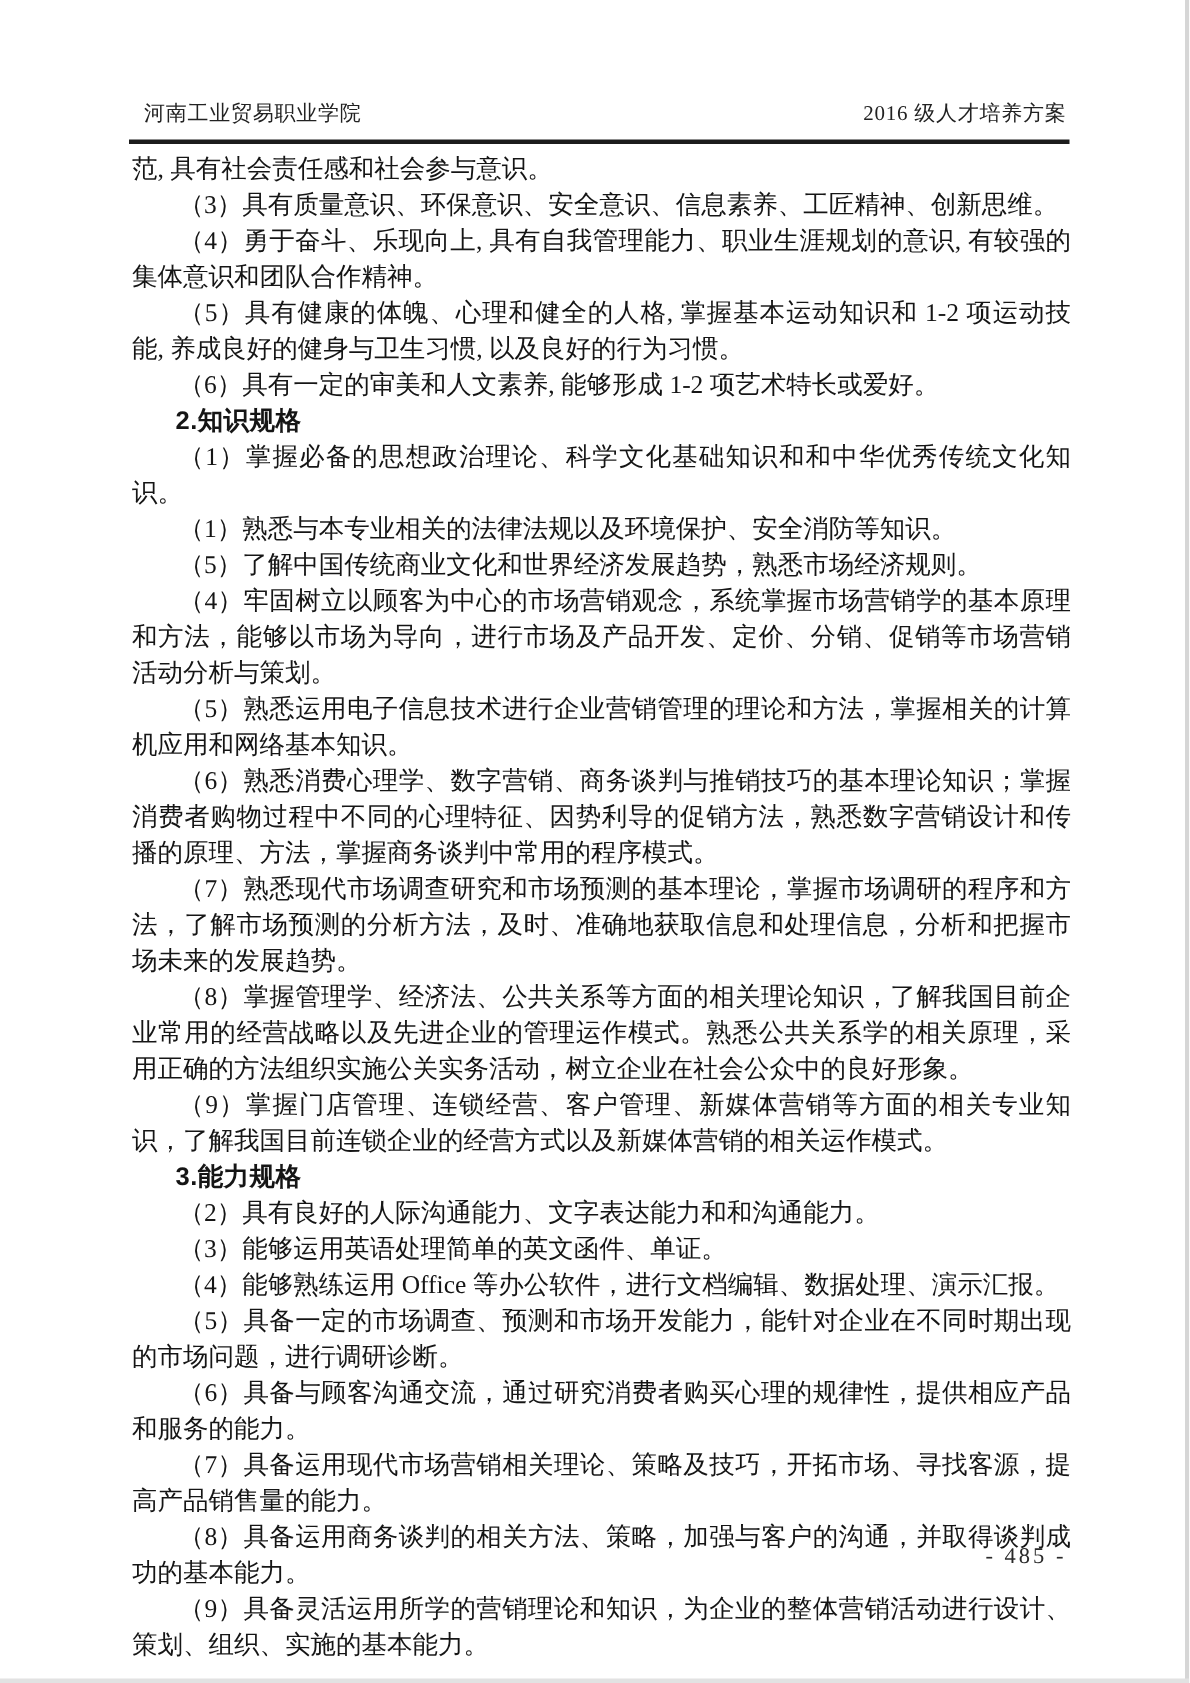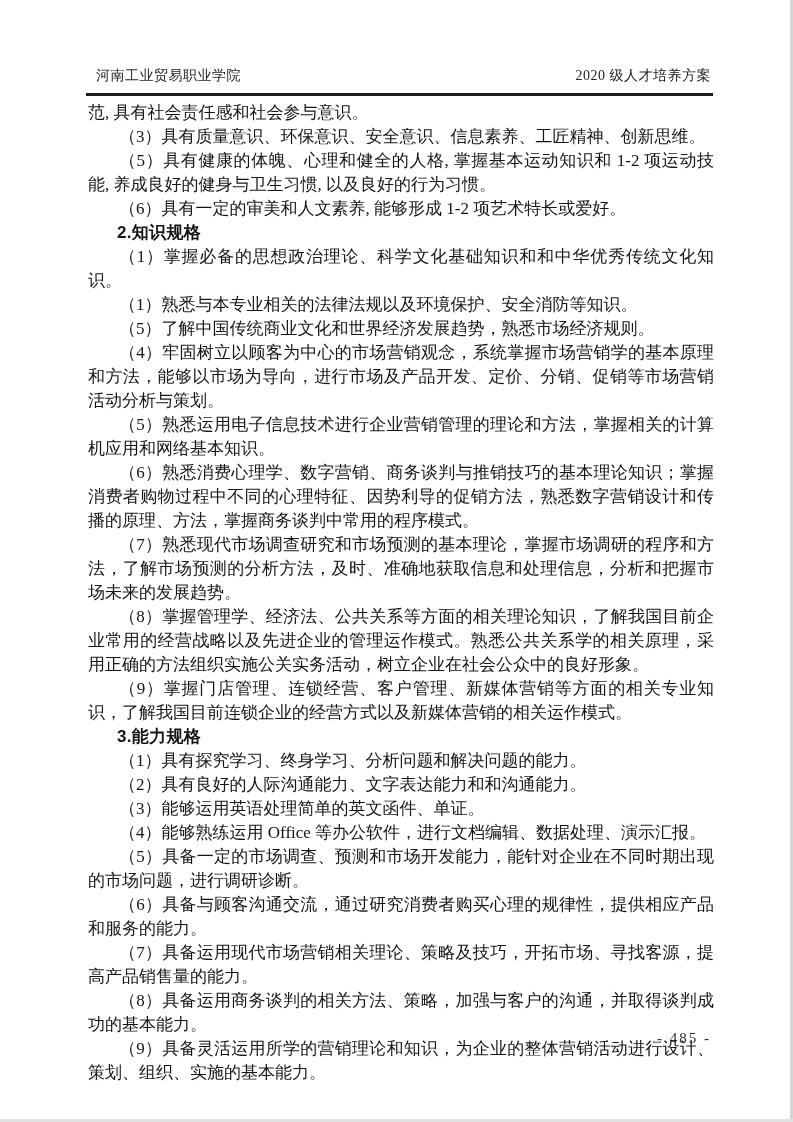--- a/index.html
+++ b/index.html
@@ -80,42 +80,42 @@
     text-align: right;
   }
 </style>
 </head>
 <body>
 
 <div class="page">
 
   <div class="header">
     <span>河南工业贸易职业学院</span>
-    <span>2020 级人才培养方案</span>
+    <span>2016 级人才培养方案</span>
   </div>
 
   <div class="header-rule"></div>
 
   <div class="doc-body" id="doc-body">
       <p class="plain">范, 具有社会责任感和社会参与意识。</p>
       <p class="item">（3）具有质量意识、环保意识、安全意识、信息素养、工匠精神、创新思维。</p>
+      <p class="item">（4）勇于奋斗、乐现向上, 具有自我管理能力、职业生涯规划的意识, 有较强的集体意识和团队合作精神。</p>
       <p class="item">（5）具有健康的体魄、心理和健全的人格, 掌握基本运动知识和 1-2 项运动技能, 养成良好的健身与卫生习惯, 以及良好的行为习惯。</p>
       <p class="item">（6）具有一定的审美和人文素养, 能够形成 1-2 项艺术特长或爱好。</p>
       <p class="heading">2.知识规格</p>
       <p class="item">（1）掌握必备的思想政治理论、科学文化基础知识和和中华优秀传统文化知识。</p>
       <p class="item">（1）熟悉与本专业相关的法律法规以及环境保护、安全消防等知识。</p>
       <p class="item">（5）了解中国传统商业文化和世界经济发展趋势，熟悉市场经济规则。</p>
       <p class="item">（4）牢固树立以顾客为中心的市场营销观念，系统掌握市场营销学的基本原理和方法，能够以市场为导向，进行市场及产品开发、定价、分销、促销等市场营销活动分析与策划。</p>
       <p class="item">（5）熟悉运用电子信息技术进行企业营销管理的理论和方法，掌握相关的计算机应用和网络基本知识。</p>
       <p class="item">（6）熟悉消费心理学、数字营销、商务谈判与推销技巧的基本理论知识；掌握消费者购物过程中不同的心理特征、因势利导的促销方法，熟悉数字营销设计和传播的原理、方法，掌握商务谈判中常用的程序模式。</p>
       <p class="item">（7）熟悉现代市场调查研究和市场预测的基本理论，掌握市场调研的程序和方法，了解市场预测的分析方法，及时、准确地获取信息和处理信息，分析和把握市场未来的发展趋势。</p>
       <p class="item">（8）掌握管理学、经济法、公共关系等方面的相关理论知识，了解我国目前企业常用的经营战略以及先进企业的管理运作模式。熟悉公共关系学的相关原理，采用正确的方法组织实施公关实务活动，树立企业在社会公众中的良好形象。</p>
       <p class="item">（9）掌握门店管理、连锁经营、客户管理、新媒体营销等方面的相关专业知识，了解我国目前连锁企业的经营方式以及新媒体营销的相关运作模式。</p>
       <p class="heading">3.能力规格</p>
-      <p class="item">（1）具有探究学习、终身学习、分析问题和解决问题的能力。</p>
       <p class="item">（2）具有良好的人际沟通能力、文字表达能力和和沟通能力。</p>
       <p class="item">（3）能够运用英语处理简单的英文函件、单证。</p>
       <p class="item">（4）能够熟练运用 Office 等办公软件，进行文档编辑、数据处理、演示汇报。</p>
       <p class="item">（5）具备一定的市场调查、预测和市场开发能力，能针对企业在不同时期出现的市场问题，进行调研诊断。</p>
       <p class="item">（6）具备与顾客沟通交流，通过研究消费者购买心理的规律性，提供相应产品和服务的能力。</p>
       <p class="item">（7）具备运用现代市场营销相关理论、策略及技巧，开拓市场、寻找客源，提高产品销售量的能力。</p>
       <p class="item">（8）具备运用商务谈判的相关方法、策略，加强与客户的沟通，并取得谈判成功的基本能力。</p>
       <p class="item">（9）具备灵活运用所学的营销理论和知识，为企业的整体营销活动进行设计、策划、组织、实施的基本能力。</p>
     </div>
 

